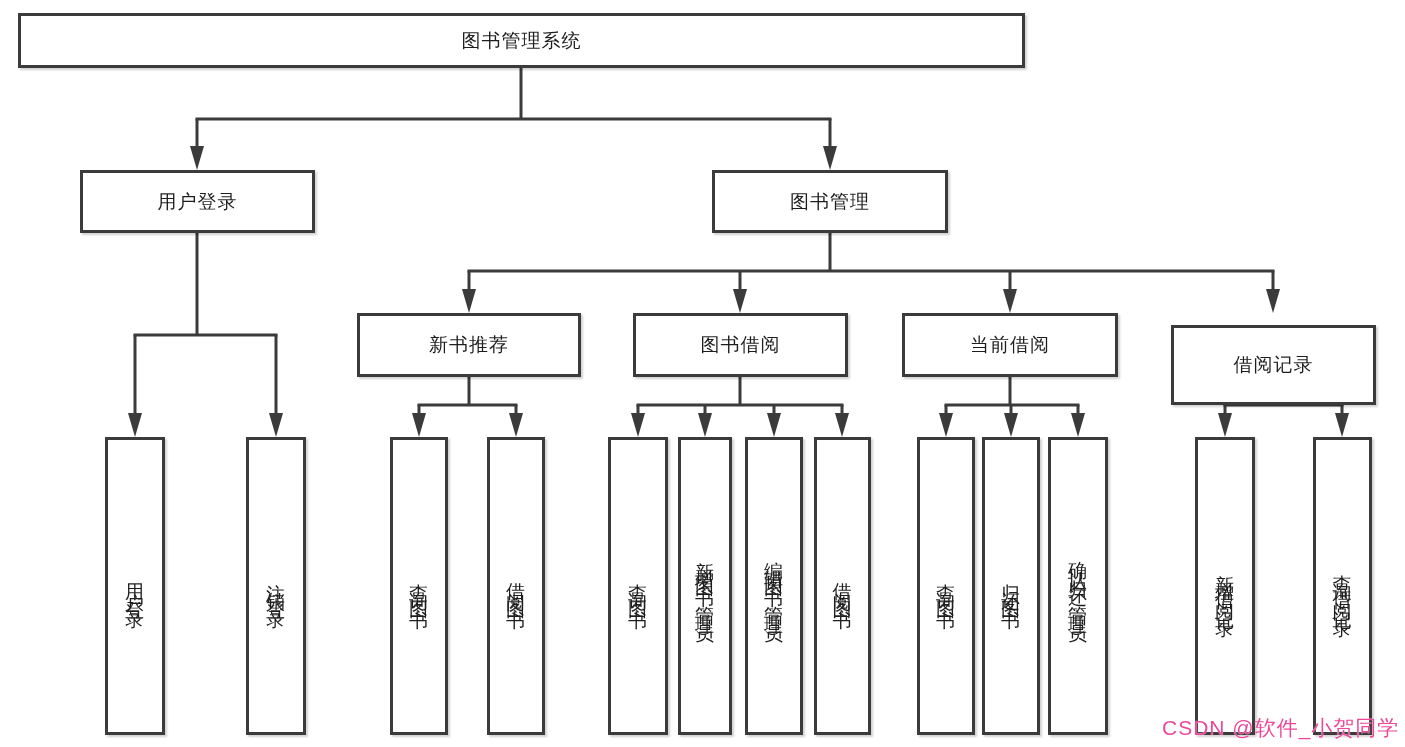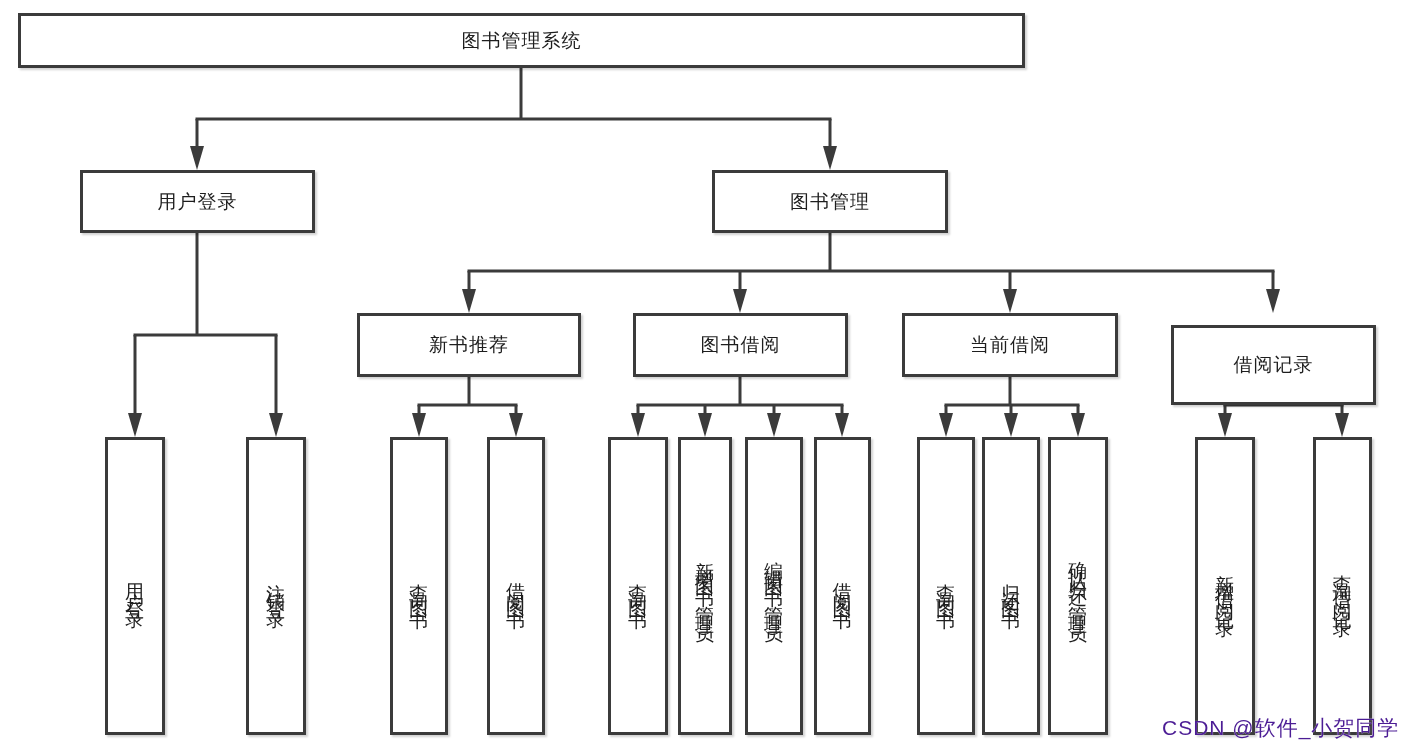--- a/index.html
+++ b/index.html
@@ -47,21 +47,21 @@
     line-height: 1;
     white-space: nowrap;
     color: #1e1e1e;
   }
   #watermark {
     position: absolute;
     left: 1162px;
     top: 714px;
     font-size: 21px;
     letter-spacing: 1px;
-    color: #4c1d95;
+    color: #ec4899;
     text-shadow: 0 0 1px #ffffff;
     z-index: 5;
     white-space: nowrap;
   }
 </style>
 </head>
 <body>
 
 <div id="stage">
 

